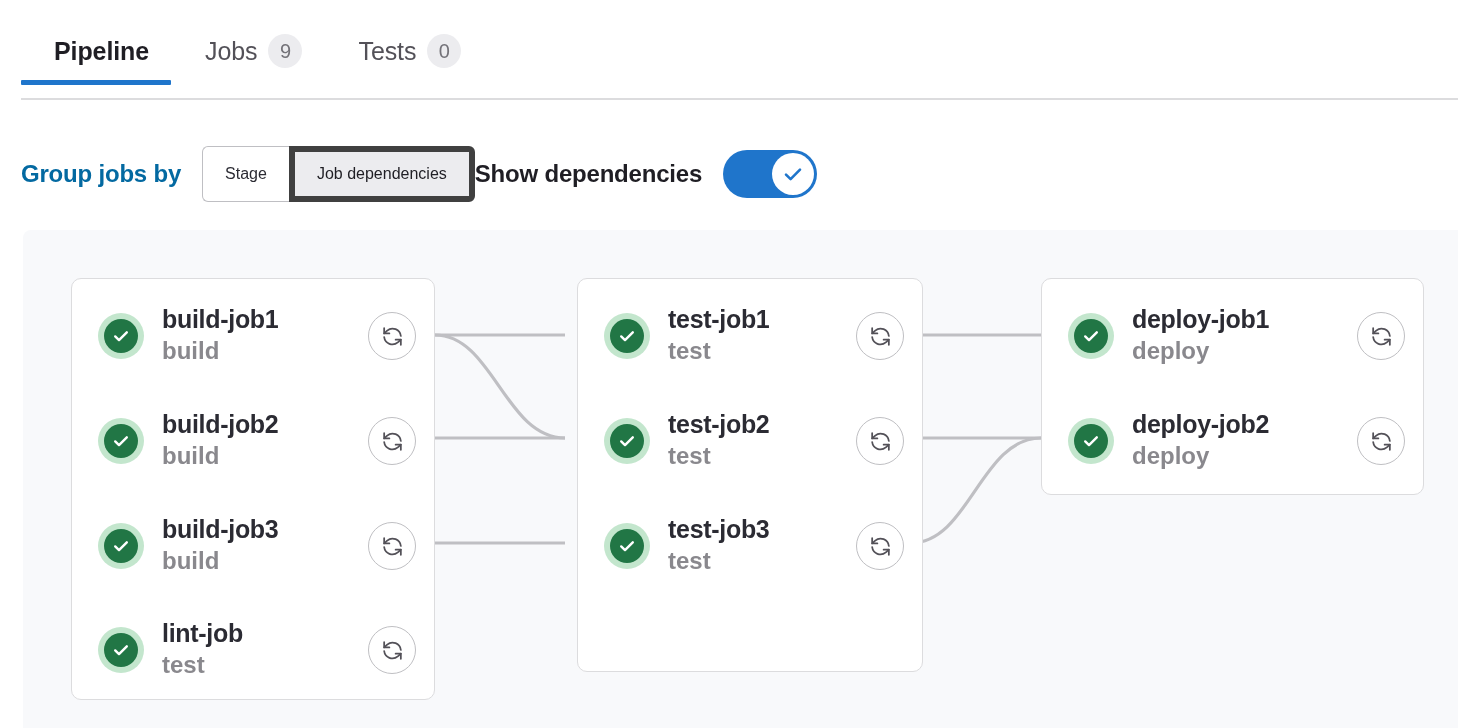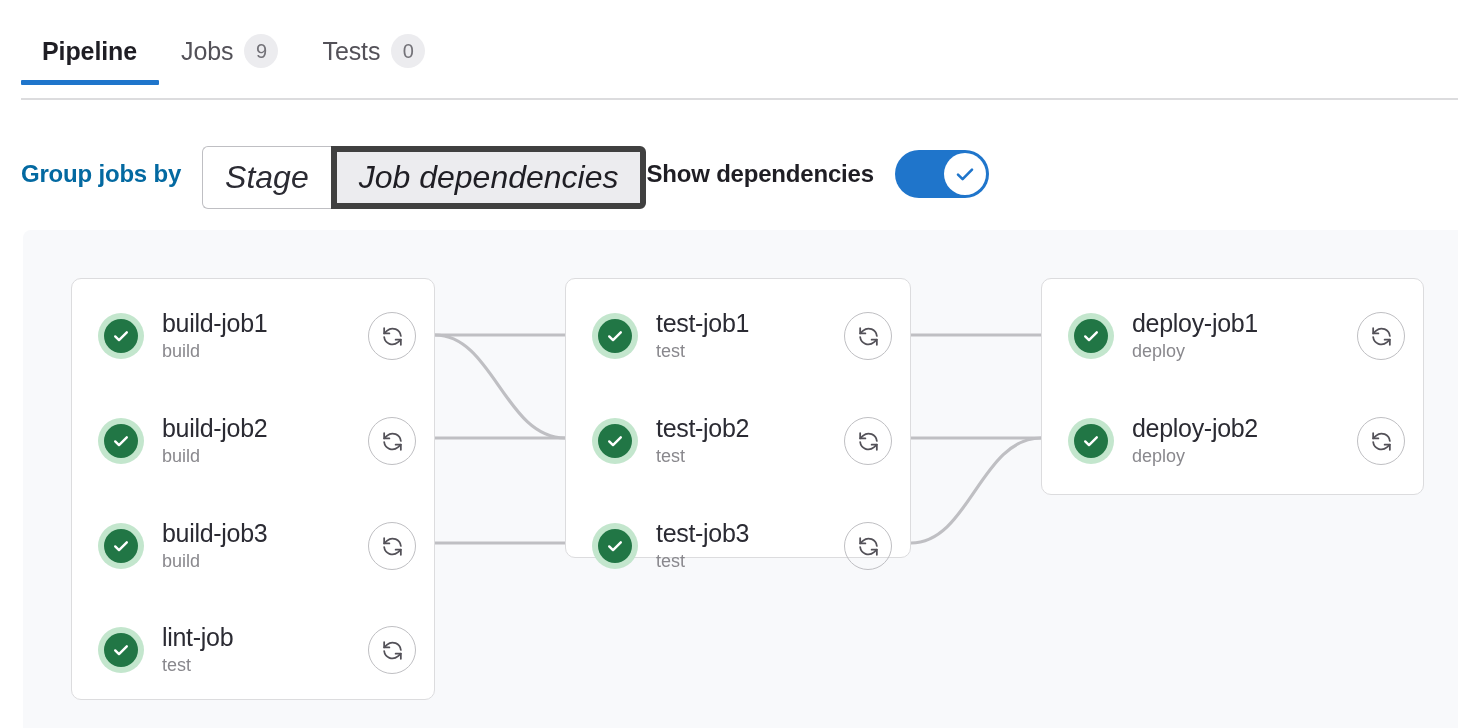--- a/index.html
+++ b/index.html
@@ -49,20 +49,21 @@
     height: 58px;
     cursor: pointer;
     position: relative;
   }
   .tab:first-child { padding-left: 21px; }
   .tab-label {
     font-size: 25px;
     color: #535158;
     letter-spacing: -0.1px;
     white-space: nowrap;
+    margin-left: 12px;
   }
   .tab.active .tab-label {
     color: #1f1e24;
     font-weight: 700;
   }
   .tab-active-bar {
     position: absolute;
     left: 0; bottom: -5px;
     width: 100%;
     height: 5px;
@@ -102,30 +103,29 @@
   .segmented {
     display: flex;
     margin-left: 21px;
     height: 55px;
     border-radius: 6px;
   }
   .segment {
     display: flex;
     align-items: center;
     justify-content: center;
-    height: 63px;
+    height: 56px;
     box-sizing: border-box;
     padding: 0 22px;
-    font-size: 32px;
+    font-size: 16px;
     color: #2b2b33;
     cursor: pointer;
     background: #ffffff;
     border: 1px solid #bfbfc3;
     white-space: nowrap;
-    font-style: italic;
   }
   .segment:first-child {
     border-radius: 6px 0 0 6px;
     border-right: none;
   }
   .segment:last-child {
     border-radius: 0 6px 6px 0;
   }
   .segment.selected {
     background: #ececef;
@@ -180,21 +180,21 @@
   }
 
   .column {
     position: absolute;
     background: #ffffff;
     border: 1px solid #dcdcde;
     border-radius: 10px;
     box-sizing: border-box;
   }
   .col-build { left: 48px;  top: 48px;  width: 364px; height: 422px; }
-  .col-test  { left: 542px; top: 48px;  width: 346px; height: 280px; }
+  .col-test  { left: 554px; top: 48px;  width: 346px; height: 394px; }
   .col-deploy{ left: 1018px;top: 48px;  width: 383px; height: 217px; padding-left: 46px; }
 
   .job {
     position: absolute;
     left: 0;
     width: 100%;
     height: 64px;
     display: flex;
     align-items: center;
     box-sizing: border-box;
@@ -221,30 +221,31 @@
   }
   .status-icon svg { display: block; }
 
   .job-text {
     margin-left: 18px;
     display: flex;
     flex-direction: column;
     justify-content: center;
     flex: 1 1 auto;
     min-width: 0;
+    font-weight: bold;
   }
   .job-name {
     font-size: 25px;
     color: #2b2b33;
     line-height: 1.08;
     letter-spacing: -0.3px;
     white-space: nowrap;
   }
   .job-stage {
-    font-size: 18px;
+    font-size: 24px;
     color: #89888d;
     line-height: 1.25;
     margin-top: 3px;
     white-space: nowrap;
   }
   .retry-btn {
     width: 48px; height: 48px;
     flex: none;
     border-radius: 50%;
     border: 1px solid #bfbfc3;

